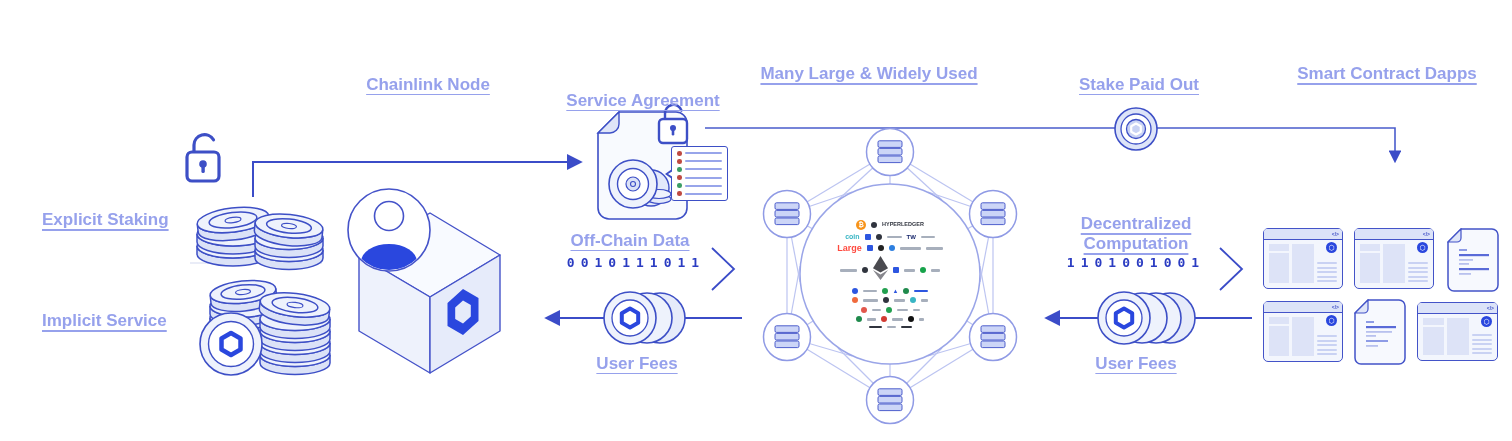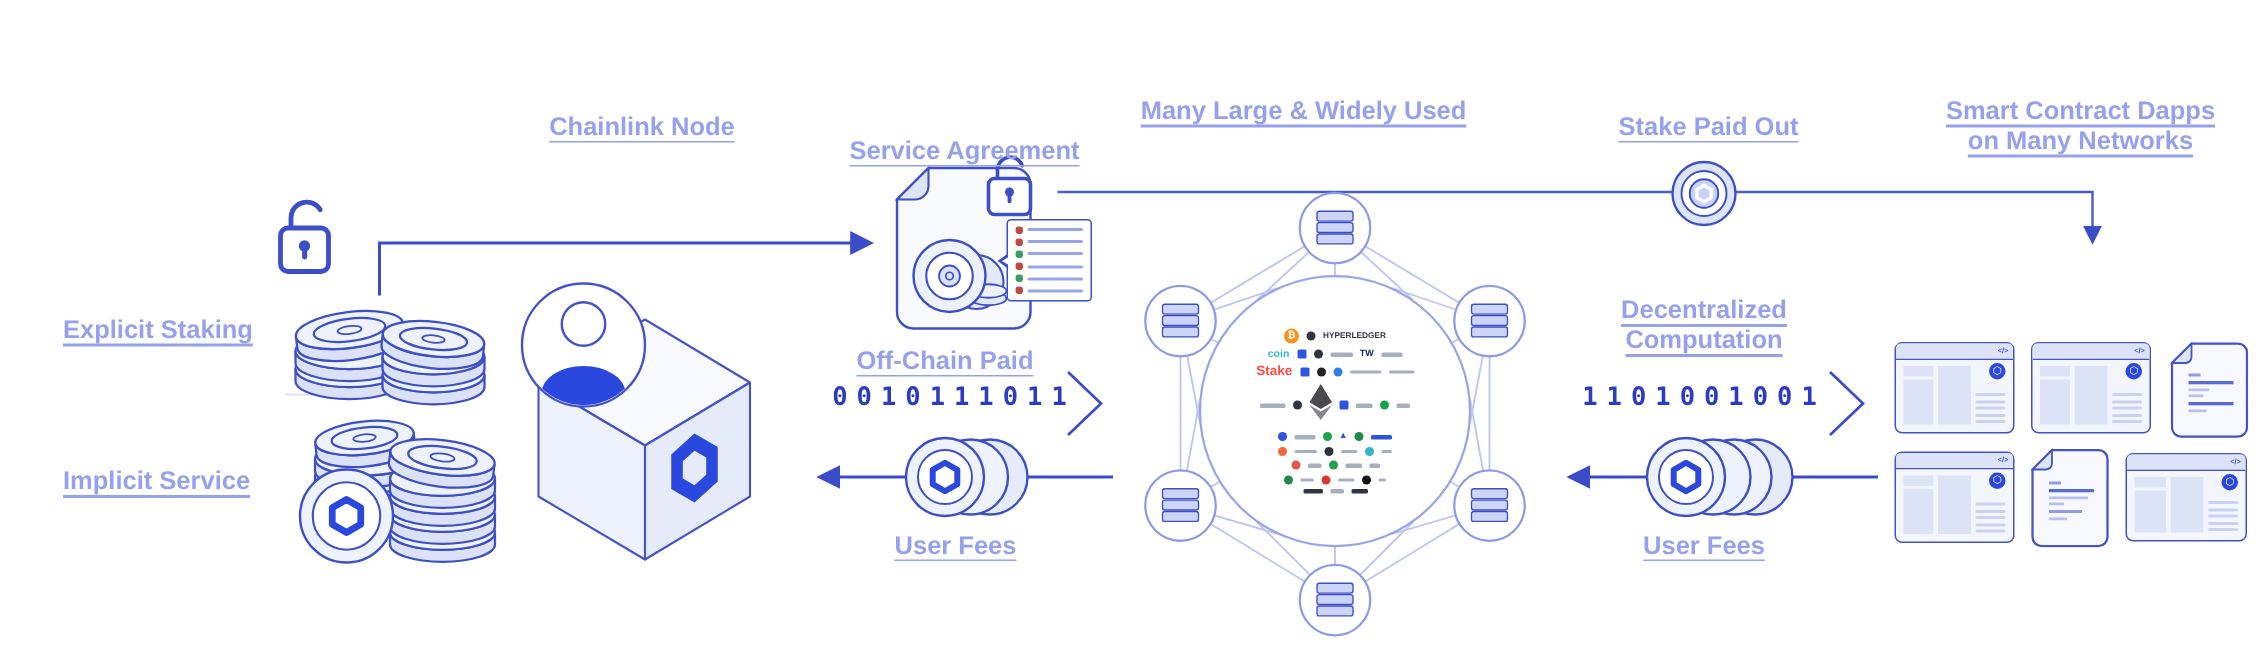--- a/index.html
+++ b/index.html
@@ -4,21 +4,21 @@
 <style>
   html,body{margin:0;padding:0;background:#fff;}
   #canvas{position:relative;width:1512px;height:441px;background:#fff;overflow:hidden;
           font-family:"Liberation Sans",sans-serif;}
   #bg{position:absolute;left:0;top:0;}
   .lbl{position:absolute;color:#96A1EC;font-size:17px;font-weight:bold;white-space:nowrap;
        text-decoration:underline;text-decoration-thickness:1.5px;text-underline-offset:4px;
        line-height:20px;text-align:center;}
   .cx{transform:translateX(-50%);text-decoration:underline;}
   .lbl span{display:block;text-decoration:underline;text-decoration-thickness:1.5px;text-underline-offset:4px;}
-  .bin{position:absolute;transform:translateX(-50%);color:#2B3CC2;font-weight:bold;font-size:17px;
+  .bin{position:absolute;transform:translateX(-50%);color:#2B3CC2;font-weight:bold;font-size:13px;
        letter-spacing:6px;font-family:"DejaVu Sans Mono",monospace;white-space:nowrap;text-align:right;}
   
   #checklist{position:absolute;left:671px;top:146px;width:57px;height:55px;background:#fff;
              border:1.5px solid #3D4FC6;border-radius:3px;padding:4px 5px;box-sizing:border-box;
              display:flex;flex-direction:column;justify-content:space-between;}
   #checklist:before{content:"";position:absolute;left:-7px;top:22px;border-top:5px solid transparent;
              border-bottom:5px solid transparent;border-right:7px solid #3D4FC6;}
   #checklist:after{content:"";position:absolute;left:-4px;top:24px;border-top:3px solid transparent;
              border-bottom:3px solid transparent;border-right:5px solid #fff;}
   .cl-row{display:flex;align-items:center;gap:3px;}
@@ -302,26 +302,25 @@
   <div class="lbl" style="left:42px;top:210px">Explicit Staking</div>
   <div class="lbl" style="left:42px;top:311px">Implicit Service</div>
   <div class="lbl cx" style="left:428px;top:75px">Chainlink Node</div>
   <div class="lbl cx" style="left:643px;top:91px">Service Agreement</div>
   <div class="lbl cx" style="left:869px;top:64px;text-decoration:none">
     <span>Many Large &amp; Widely Used</span>
   </div>
   <div class="lbl cx" style="left:1139px;top:75px">Stake Paid Out</div>
   <div class="lbl cx" style="left:1387px;top:64px;text-decoration:none">
     <span>Smart Contract Dapps</span>
-    <span>on Many Networks</span>
-  </div>
-  <div class="lbl cx" style="left:630px;top:231px">Off-Chain Paid</div>
+  </div>
+  <div class="lbl cx" style="left:630px;top:231px">Off-Chain Data</div>
   <div class="bin" style="left:636px;top:255px">0010111011</div>
   <div class="lbl cx" style="left:637px;top:354px">User Fees</div>
-  <div class="lbl cx" style="left:1136px;top:197px;text-decoration:none">
+  <div class="lbl cx" style="left:1136px;top:214px;text-decoration:none">
     <span>Decentralized</span>
     <span>Computation</span>
   </div>
   <div class="bin" style="left:1136px;top:255px">1101001001</div>
   <div class="lbl cx" style="left:1136px;top:354px">User Fees</div>
 
   <div id="checklist">
       <div class="cl-row">
         <span class="cl-dot red"></span>
         <span class="cl-line"></span>
@@ -356,21 +355,21 @@
       </div>
       <div class="lrow">
         <span class="lg-txt" style="color: rgb(56, 181, 196); font-size: 7px;">coin</span>
         <span class="lg-sq" style="background: rgb(45, 86, 224);"></span>
         <span class="lg-dot" style="background: rgb(48, 52, 62);"></span>
         <span class="lg-bar" style="width: 15px;"></span>
         <span class="lg-txt" style="color: rgb(23, 38, 107); font-size: 6px;">TW</span>
         <span class="lg-bar" style="width: 14px;"></span>
       </div>
       <div class="lrow">
-        <span class="lg-txt" style="color: rgb(255, 74, 63); font-size: 9px;">Stake</span>
+        <span class="lg-txt" style="color: rgb(255, 74, 63); font-size: 9px;">Large</span>
         <span class="lg-sq" style="background: rgb(45, 86, 224);"></span>
         <span class="lg-dot" style="background: rgb(34, 34, 34);"></span>
         <span class="lg-dot" style="background: rgb(45, 127, 224);"></span>
         <span class="lg-bar" style="width: 21px;"></span>
         <span class="lg-bar" style="width: 17px;"></span>
       </div>
       <div class="lrow">
         <span class="lg-bar" style="width: 17px;"></span>
         <span class="lg-dot" style="background: rgb(48, 52, 62);"></span>
         <span><svg width="15" height="24" viewBox="0 0 15 24">

